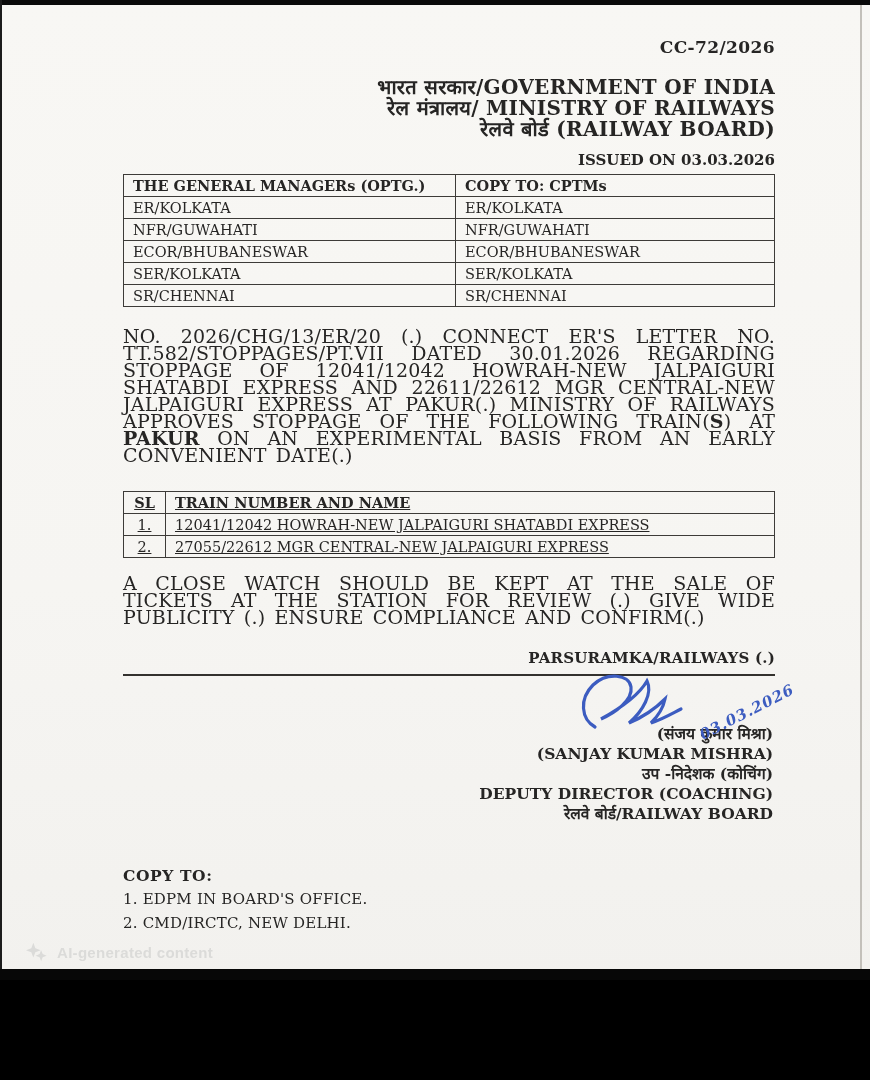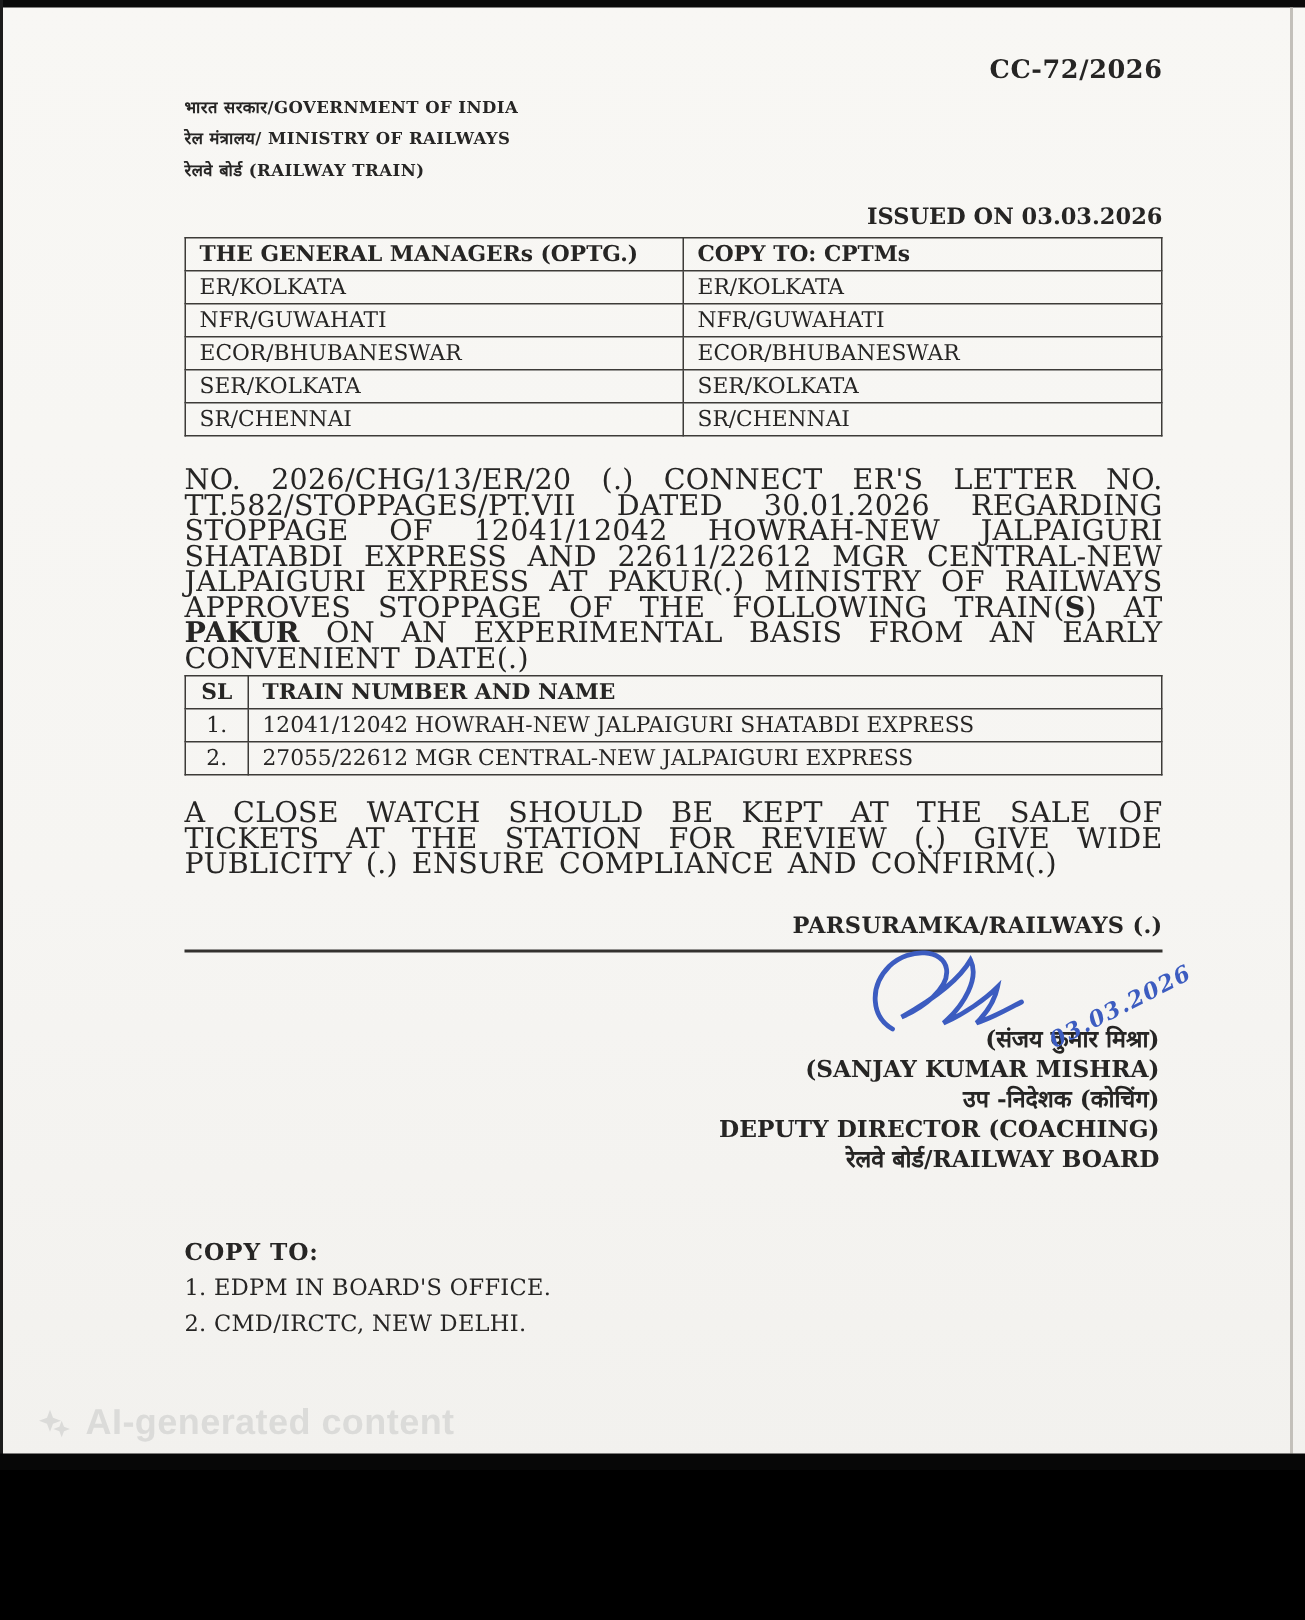--- a/index.html
+++ b/index.html
@@ -24,24 +24,24 @@
   .content { position:absolute; left:123px; top:5px; width:652px; }
 
   .ref-number {
     margin-top: 32px;
     text-align: right;
     font-weight: bold;
     font-size: 17px;
     letter-spacing: .4px;
   }
   .center-header {
-    margin-top: 4px;
-    text-align: left;
-    font-weight: bold;
-    font-size: 11px;
+    margin-top: 20px;
+    text-align: right;
+    font-weight: bold;
+    font-size: 20px;
     line-height: 21px;
     letter-spacing: .3px;
   }
   .right-meta {
     margin-top: 11px;
     text-align: right;
     font-weight: bold;
     font-size: 15px;
     line-height: 19px;
   }
@@ -66,21 +66,21 @@
   .body-para {
     margin-top: 21px;
     font-size: 19px;
     line-height: 17px;
     text-align: justify;
     word-spacing: 3px;
     letter-spacing: .2px;
   }
   .body-para .b { font-weight: bold; }
 
-  table.train-table { margin-top: 2px; }
+  table.train-table { margin-top: 27px; text-decoration: underline; }
   table.train-table .sl-col { width: 42px; text-align: center; }
 
   .para2 { margin-top: 17px; }
 
   .sign-off {
     margin-top: 23px;
     text-align: right;
     font-size: 15px;
     font-weight: bold;
     letter-spacing: .2px;
@@ -127,42 +127,42 @@
 
   .watermark {
     position: absolute;
     left: 26px;
     bottom: 17px;
     display: flex;
     align-items: center;
     gap: 9px;
     color: #dbdbd9;
     font-family: "Liberation Sans", sans-serif;
-    font-size: 24px;
+    font-size: 15px;
     font-weight: bold;
     letter-spacing: .3px;
   }
   .watermark svg { display: block; }
 </style>
 </head>
 <body>
 
 <div class="page">
   <div class="bar-top"></div>
   <div class="edge-left"></div>
   <div class="edge-right"></div>
 
   <div class="content">
 
     <div class="ref-number">CC-72/2026</div>
 
     <div class="center-header">
       <div>भारत सरकार/GOVERNMENT OF INDIA</div>
       <div>रेल मंत्रालय/ MINISTRY OF RAILWAYS</div>
-      <div>रेलवे बोर्ड (RAILWAY TRAIN)</div>
+      <div>रेलवे बोर्ड (RAILWAY BOARD)</div>
     </div>
 
     <div class="right-meta">
       <div>ISSUED ON 03.03.2026</div>
     </div>
 
     <table class="doc-table">
       <tbody>
           <tr>
         <th class="addr-col1">THE GENERAL MANAGERs (OPTG.)</th>

